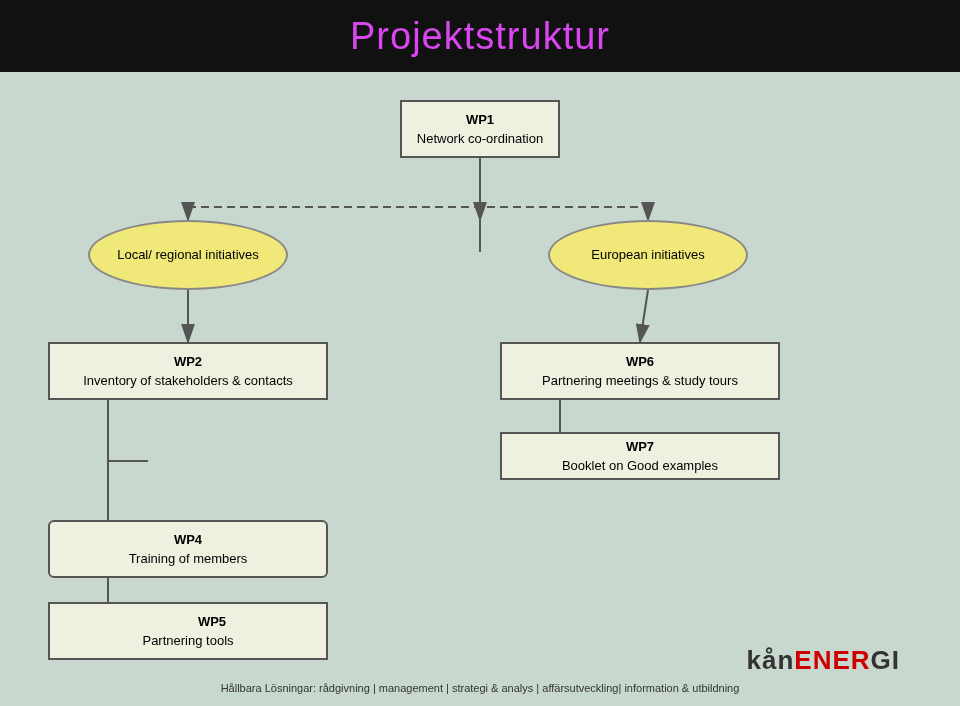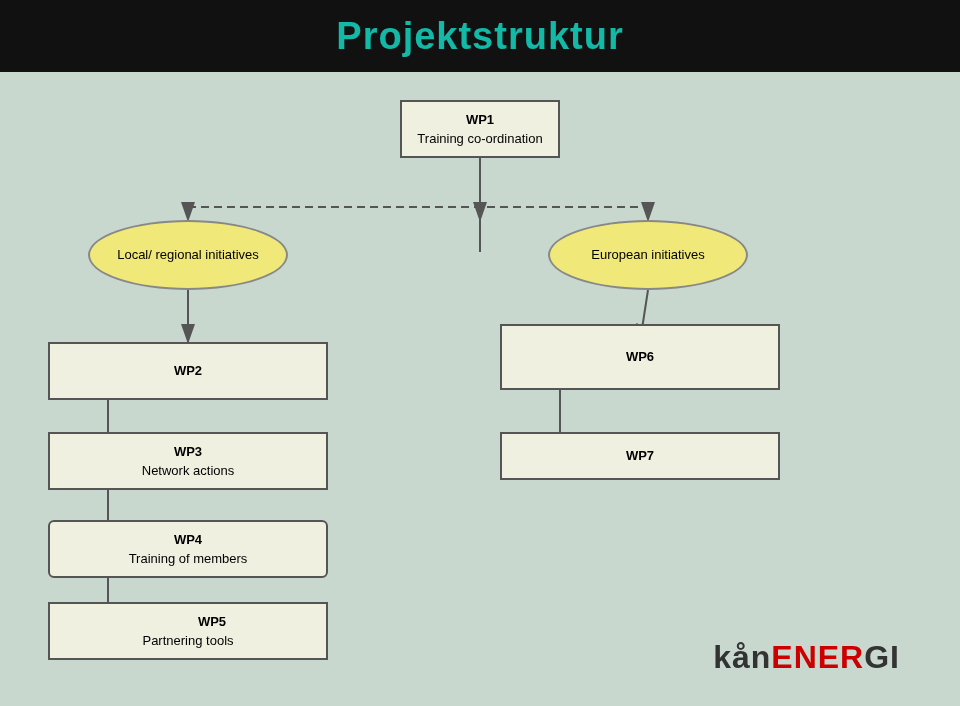--- a/index.html
+++ b/index.html
@@ -15,23 +15,23 @@
     
     .header {
       background: #111;
       width: 100%;
       height: 72px;
       display: flex;
       align-items: center;
       justify-content: center;
     }
     .header h1 {
-      color: #14b8a6;
+      color: #d946ef;
       font-size: 38px;
-      font-weight: bold;
+      font-weight: normal;
       letter-spacing: 1px;
     }
 
     
     .main {
       position: relative;
       width: 960px;
       height: 634px;
       background: #c8d8ce;
     }
@@ -80,21 +80,21 @@
       padding: 22px 10px;
     }
 
     
     .wp2 { width: 280px; height: 58px; top: 270px; left: 48px; }
     .wp3 { width: 280px; height: 58px; top: 360px; left: 48px; }
     .wp4 { width: 280px; height: 58px; top: 448px; left: 48px; border-radius: 6px; }
     .wp5 { width: 280px; height: 58px; top: 530px; left: 48px; }
 
     
-    .wp6 { width: 280px; height: 66px; top: 252px; left: 500px; }
+    .wp6 { width: 280px; height: 58px; top: 270px; left: 500px; }
     .wp7 { width: 280px; height: 46px; top: 360px; left: 500px; }
 
     
     .lines-svg {
       position: absolute;
       top: 0;
       left: 0;
       width: 960px;
       height: 634px;
       pointer-events: none;
@@ -154,58 +154,60 @@
         <polygon points="0 0, 10 3.5, 0 7" fill="#555"></polygon>
       </marker>
       <marker id="arrow-dash" markerWidth="10" markerHeight="7" refX="9" refY="3.5" orient="auto">
         <polygon points="0 0, 10 3.5, 0 7" fill="#555"></polygon>
       </marker>
     </defs>
   </svg>
 
   <div class="wp-box" style="width:160px;height:58px;top:28px;left:400px;">
     <span style="font-weight:bold;">WP1</span>
-    <span>Training co-ordination</span>
+    <span>Network co-ordination</span>
   </div>
 
   <div class="oval oval-right">
     <span>European initiatives</span>
   </div>
 
   <div class="oval oval-left">
     <span>Local/ regional initiatives</span>
   </div>
 
   <div class="wp-box wp2">
     <span style="font-weight:bold;text-align:center;">WP2</span>
-  </div>
-
-  <div class="wp-box wp3">
-    <span style="font-weight:bold;">WP3</span>
-    <span>Network actions</span>
-  </div>
+    <span>Inventory of stakeholders &amp; contacts</span>
+  </div>
+
 
   <div class="wp-box wp4">
     <span style="font-weight:bold;">WP4</span>
     <span>Training of members</span>
   </div>
 
   <div class="wp-box wp5">
     <span style="font-weight:bold;margin-left:48px;">WP5</span>
     <span>Partnering tools</span>
   </div>
 
   <div class="wp-box wp6">
     <span style="font-weight:bold;">WP6</span>
+    <span>Partnering meetings &amp; study tours</span>
   </div>
 
   <div class="wp-box wp7">
     <span style="font-weight:bold;">WP7</span>
+    <span>Booklet on Good examples</span>
   </div>
 
   <div class="logo-area">
-    <div style="font-size:32px;font-weight:bold;letter-spacing:1px;color:#333;">
+    <div style="font-size:26px;font-weight:bold;letter-spacing:1px;color:#333;">
       <span style="color:#333;">k</span><span style="color:#333;">å</span><span style="color:#333;">n</span><span style="color:#c00;">E</span><span style="color:#c00;">N</span><span style="color:#c00;">E</span><span style="color:#c00;">R</span><span style="color:#333;">G</span><span style="color:#333;">I</span>
     </div>
   </div>
 
+  <div style="position:absolute;bottom:10px;left:0;width:100%;text-align:center;">
+    <span class="footer-text">Hållbara Lösningar: rådgivning | management | strategi &amp; analys | affärsutveckling| information &amp; utbildning</span>
+  </div>
 
 </div>
 
 </body></html>

